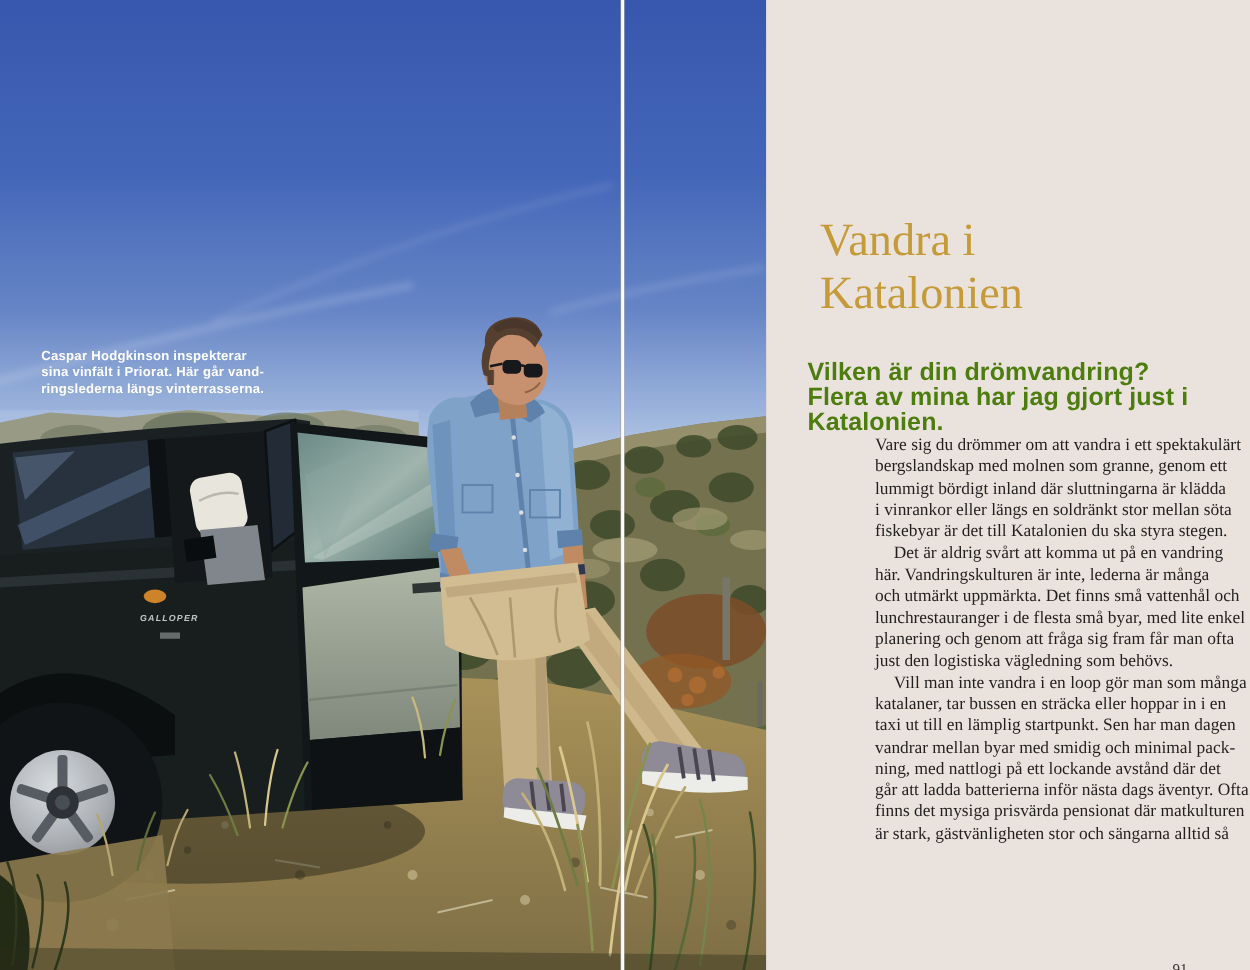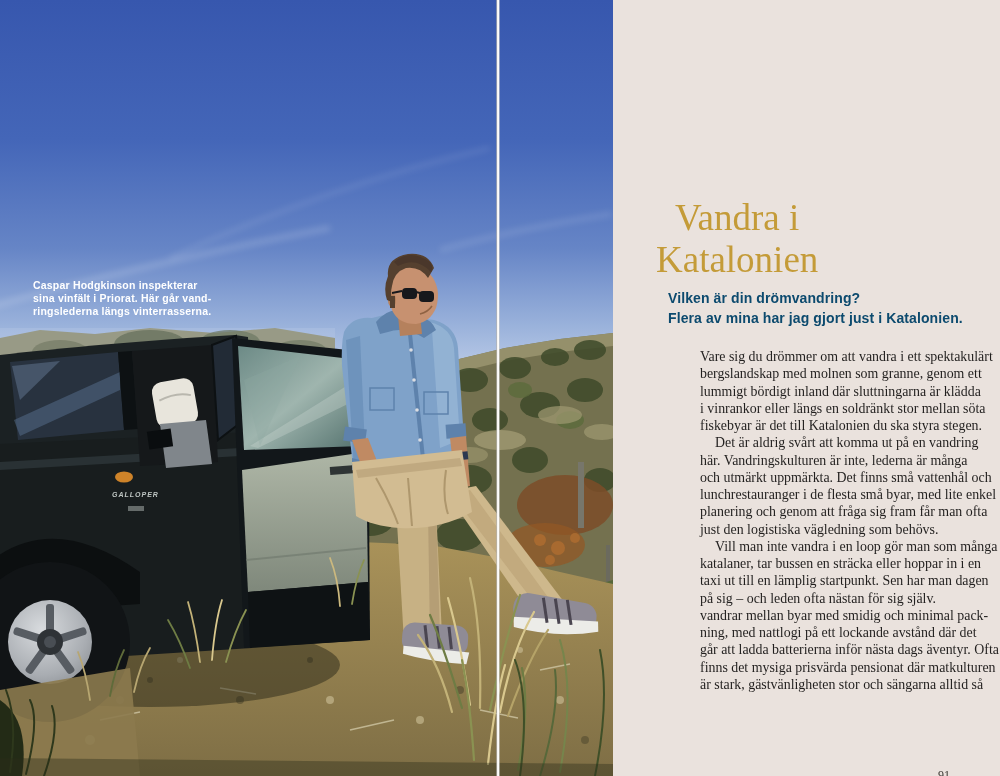--- a/index.html
+++ b/index.html
@@ -3,23 +3,23 @@
 <meta charset="utf-8">
 <style>
   html,body{margin:0;padding:0;background:#888;}
   .spread{position:relative;width:1000px;height:776px;overflow:hidden;background:var(--cream,#EAE2DD);font-family:"Liberation Sans",sans-serif;}
   .photo-page{position:absolute;left:0;top:0;width:613px;height:776px;overflow:hidden;border-right:1px solid rgba(0,0,0,.25);}
   .photo-page svg{display:block;}
   .photo-caption{position:absolute;left:33px;top:279px;color:#fff;font-weight:bold;font-size:10.5px;line-height:12.8px;letter-spacing:.2px;}
   .gutter{position:absolute;left:496px;top:0;width:4px;height:776px;z-index:5;
     background:linear-gradient(90deg,rgba(40,40,40,.35) 0,#f6f3ef 30%,#ffffff 70%,rgba(60,60,60,.28) 100%);}
   .text-page{position:absolute;left:613px;top:0;width:387px;height:776px;background:var(--cream,#EAE2DD);}
-  .article-title{position:absolute;left:43px;top:197px;font-family:"Liberation Serif",serif;font-weight:normal;
-    font-size:37px;line-height:42px;color:var(--gold,#C49B38);text-align:center;}
-  .article-intro{position:absolute;left:55px;top:288px;font-size:14px;line-height:20px;font-weight:bold;color:#0c4a6e;letter-spacing:.1px;}
+  .article-title{position:absolute;left:43px;top:172px;font-family:"Liberation Serif",serif;font-weight:normal;
+    font-size:37px;line-height:42px;color:var(--gold,#C49B38);}
+  .article-intro{position:absolute;left:33px;top:288px;font-size:20px;line-height:20px;font-weight:bold;color:#4d7c0f;letter-spacing:.1px;}
   .article-body{position:absolute;left:43px;top:348px;width:334px;font-family:"Liberation Serif",serif;
     font-size:13.9px;line-height:17.25px;color:var(--body-ink,#211F1E);}
   .body-line{white-space:nowrap;margin-left:44px;}
   .body-line.indent{text-indent:15px;}
   .page-number{position:absolute;right:50px;top:736px;font-family:"Liberation Serif",serif;font-size:12px;color:#3a3632;margin-top:32px;}
 </style>
 </head>
 <body>
 
 <div class="spread">
@@ -345,21 +345,20 @@
         <div class="body-line">fiskebyar är det till Katalonien du ska styra stegen.</div>
         <div class="body-line indent">Det är aldrig svårt att komma ut på en vandring</div>
         <div class="body-line">här. Vandringskulturen är inte, lederna är många</div>
         <div class="body-line">och utmärkt uppmärkta. Det finns små vattenhål och</div>
         <div class="body-line">lunchrestauranger i de flesta små byar, med lite enkel</div>
         <div class="body-line">planering och genom att fråga sig fram får man ofta</div>
         <div class="body-line">just den logistiska vägledning som behövs.</div>
         <div class="body-line indent">Vill man inte vandra i en loop gör man som många</div>
         <div class="body-line">katalaner, tar bussen en sträcka eller hoppar in i en</div>
         <div class="body-line">taxi ut till en lämplig startpunkt. Sen har man dagen</div>
-        <div class="body-line">på sig – och leden ofta nästan för sig själv.</div>
         <div class="body-line">vandrar mellan byar med smidig och minimal pack-</div>
         <div class="body-line">ning, med nattlogi på ett lockande avstånd där det</div>
         <div class="body-line">går att ladda batterierna inför nästa dags äventyr. Ofta</div>
         <div class="body-line">finns det mysiga prisvärda pensionat där matkulturen</div>
         <div class="body-line">är stark, gästvänligheten stor och sängarna alltid så</div>
       </div>
     <div class="page-number">91</div>
   </div>
 
 </div>

